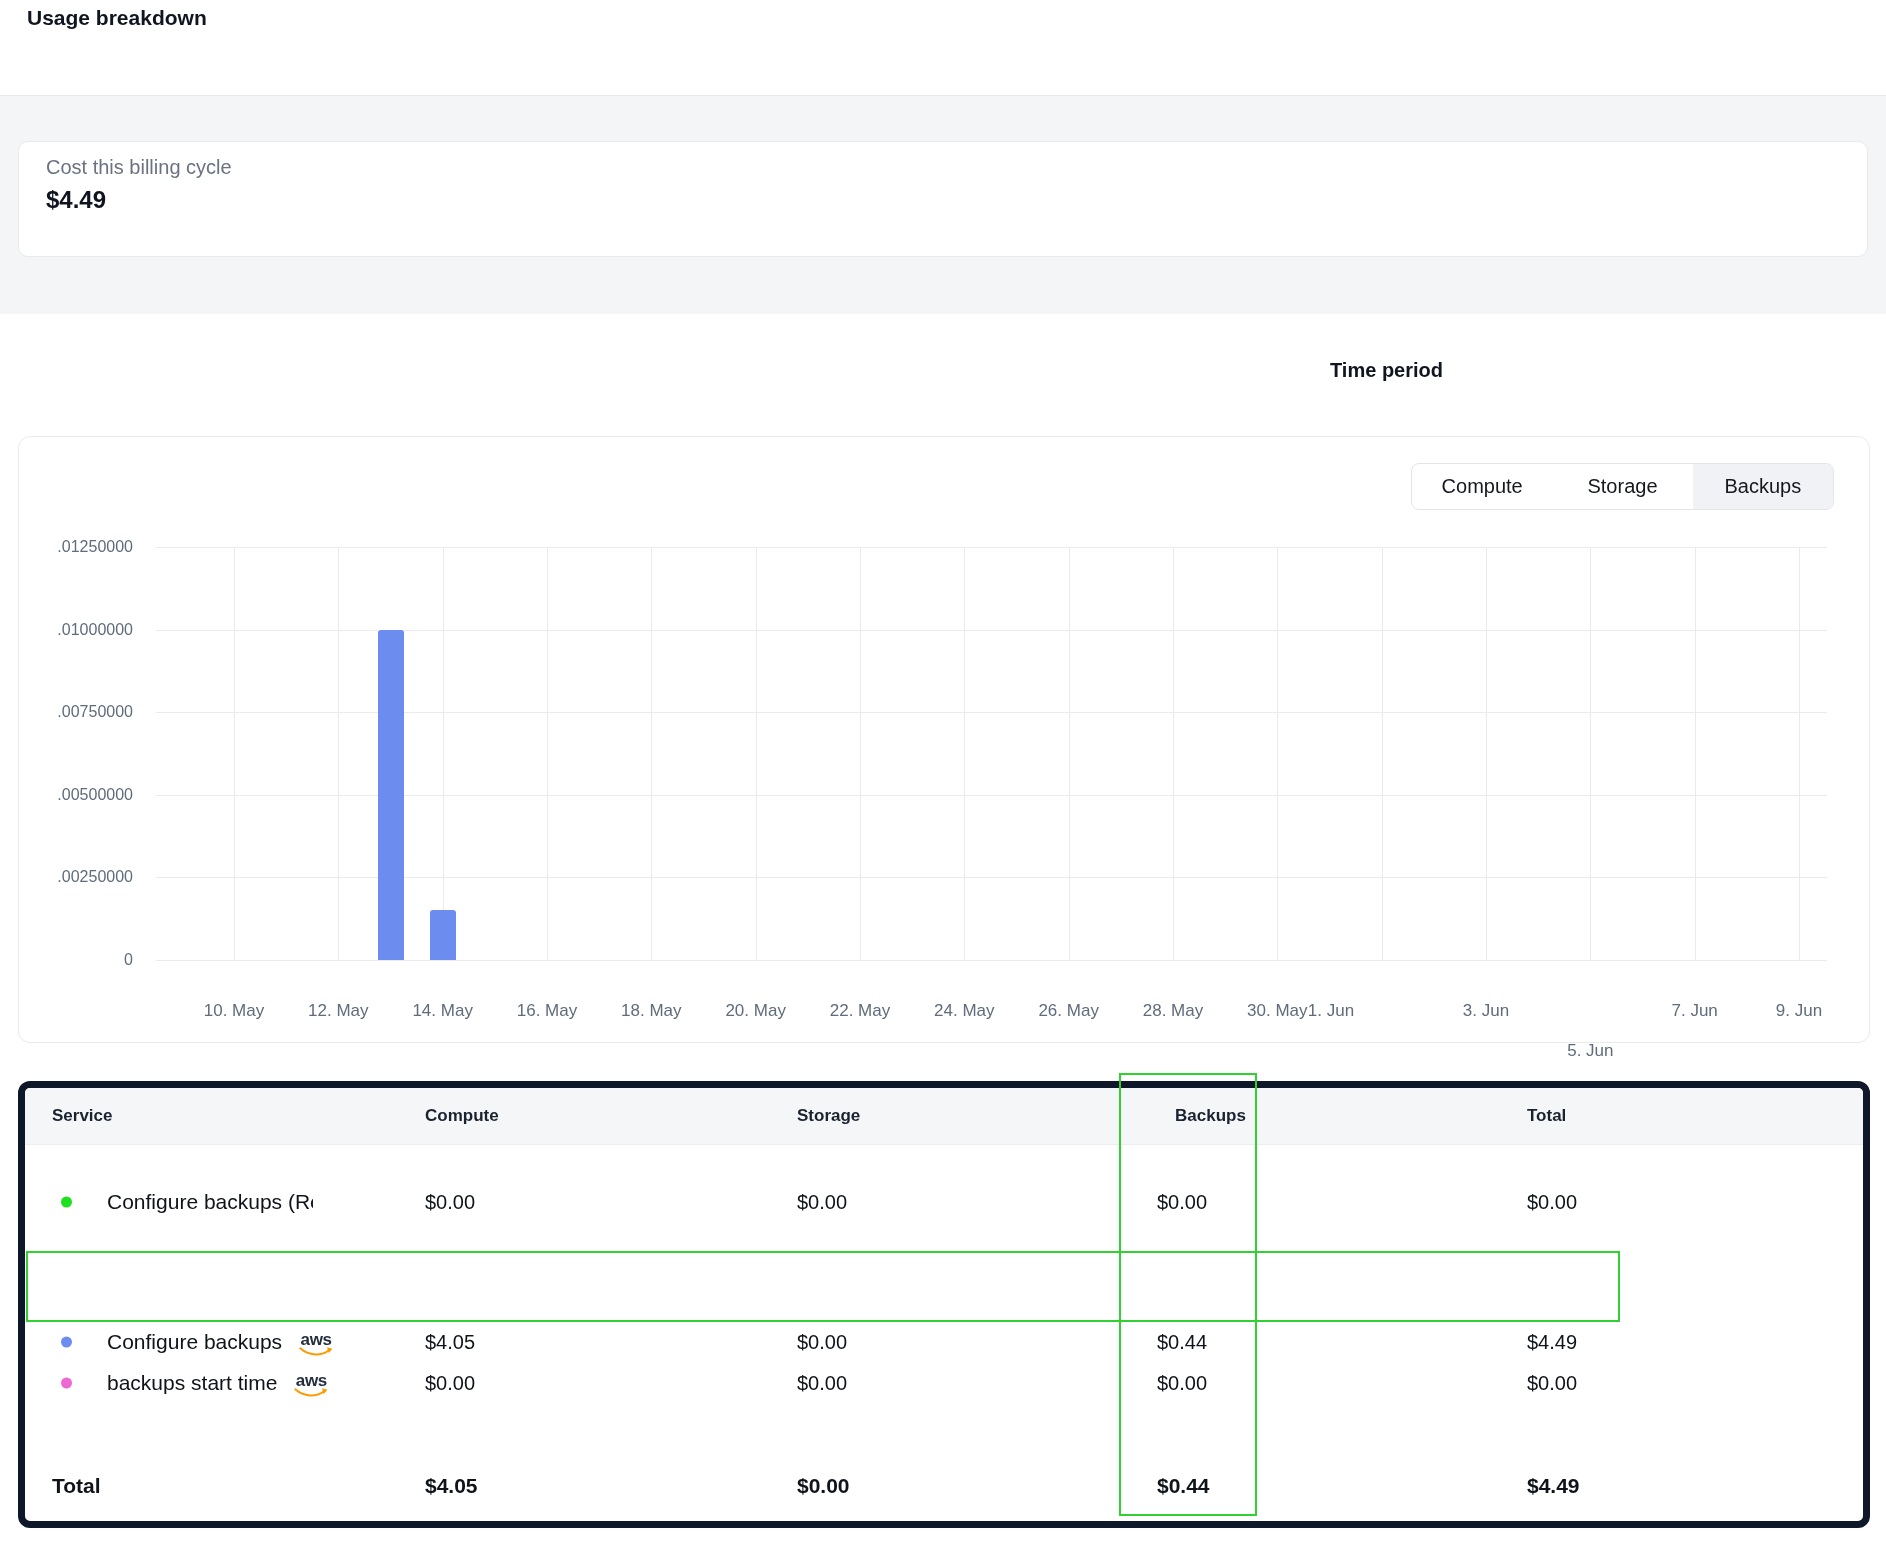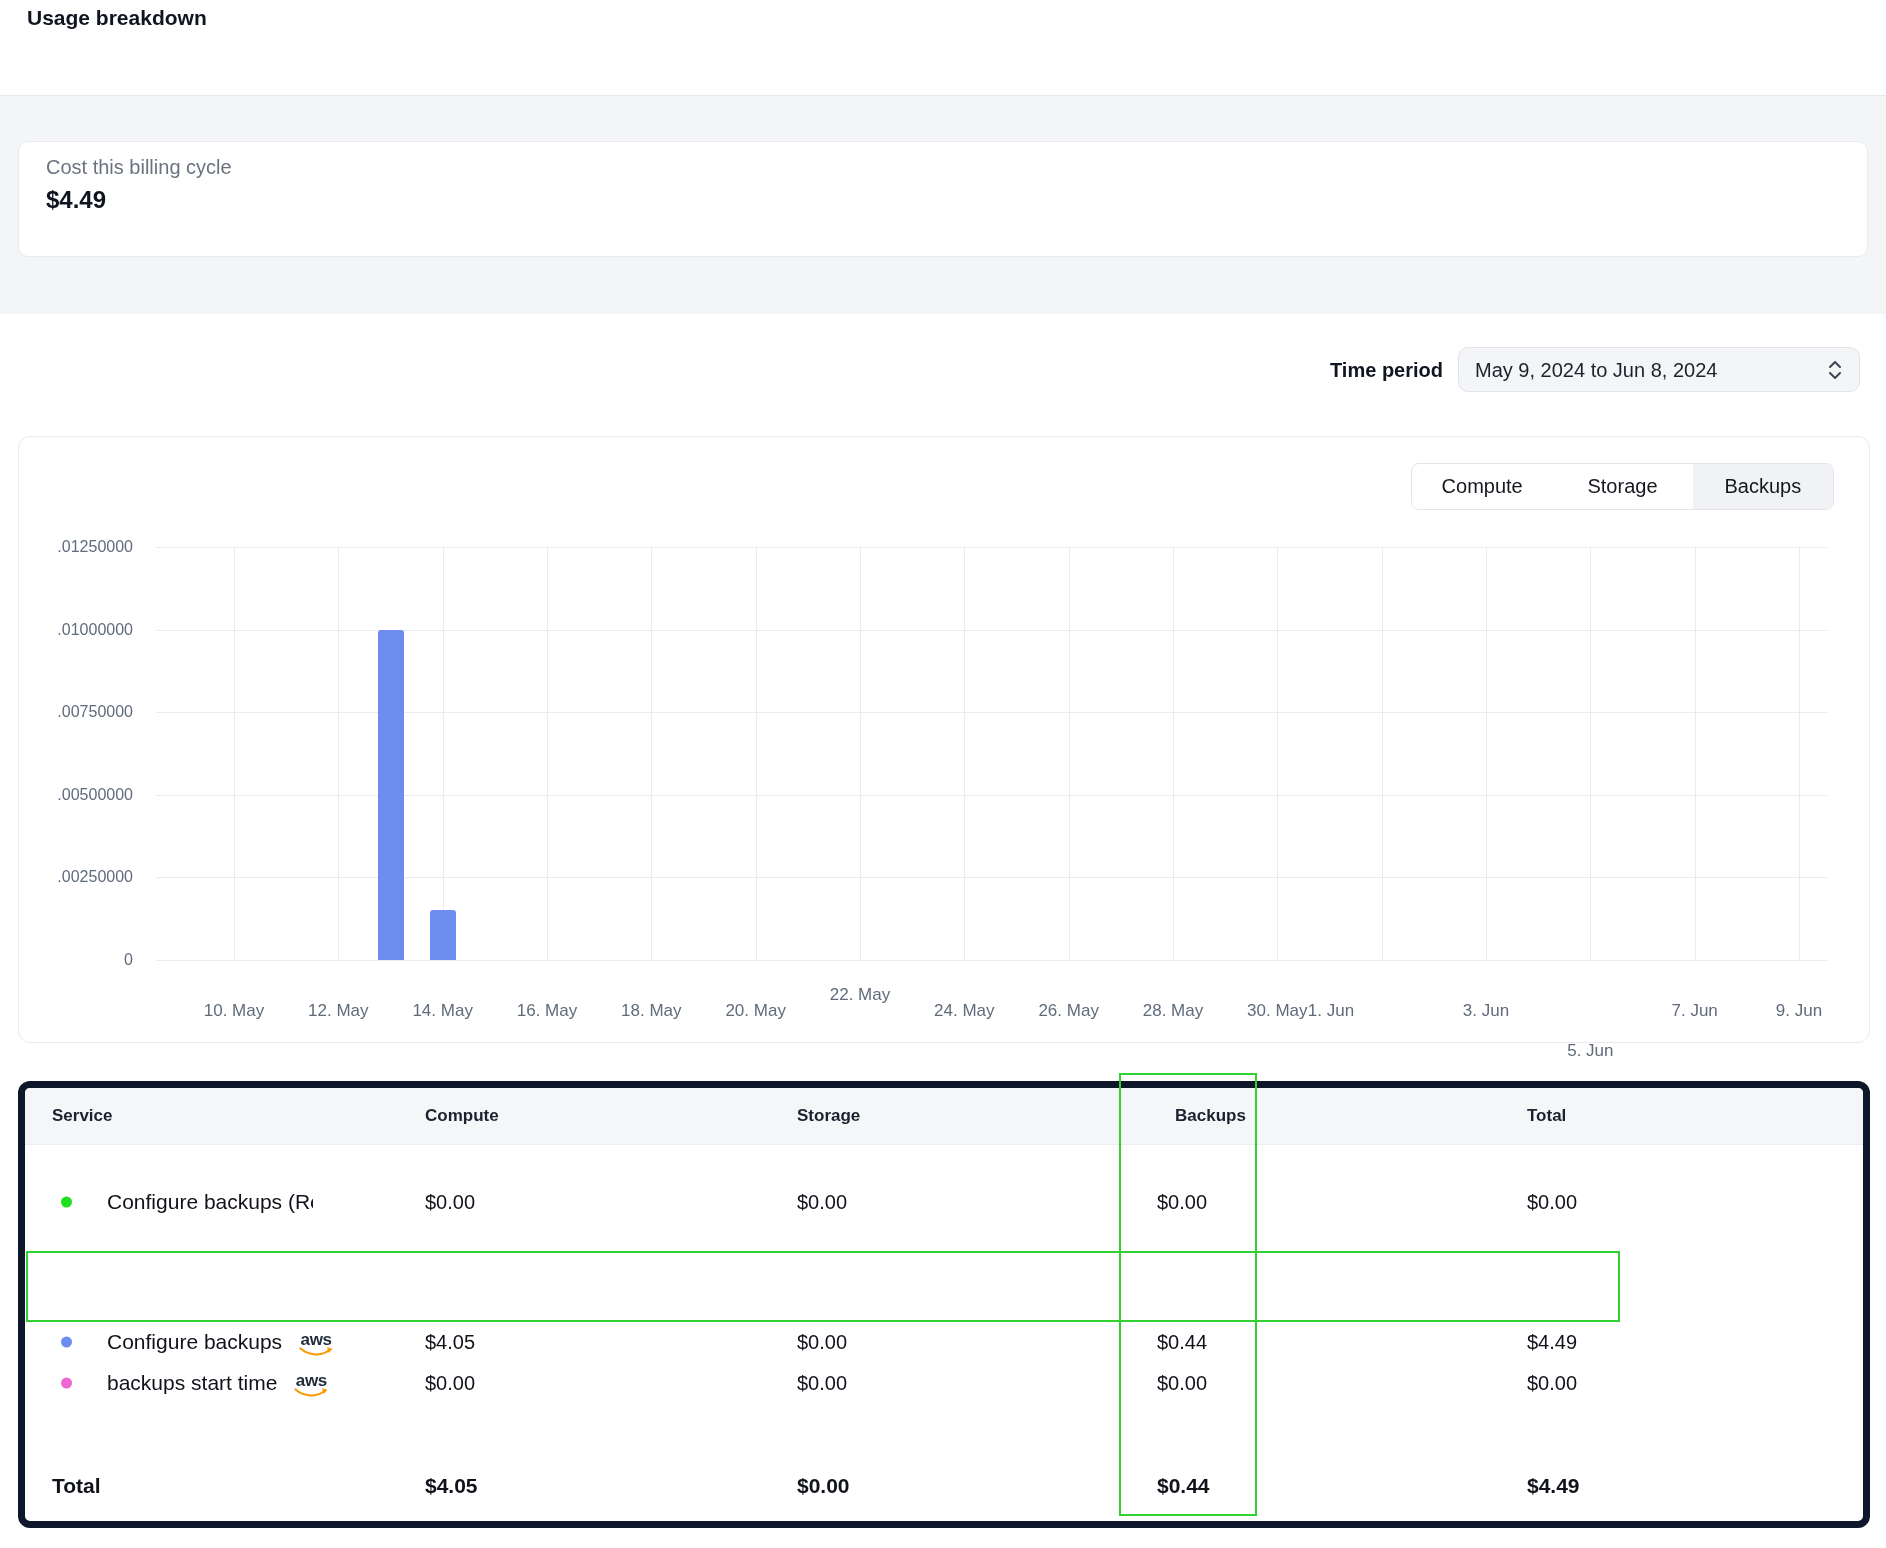--- a/index.html
+++ b/index.html
@@ -55,27 +55,20 @@
   <div class="page-title">Usage breakdown</div>
 
   <div class="gray-band">
     <div class="cost-card">
       <div class="cost-label">Cost this billing cycle</div>
       <div class="cost-value">$4.49</div>
     </div>
   </div>
 
   <div class="tp-label">Time period</div>
-  <div class="tp-select">
-    <span class="tp-select-value">May 9, 2024 to Jun 8, 2024</span>
-    <svg class="tp-chevrons" viewBox="0 0 20 22" fill="none" stroke="#3f4654" stroke-width="2" stroke-linecap="round" stroke-linejoin="round">
-      <path d="M5 8 L10 3 L15 8"></path>
-      <path d="M5 14 L10 19 L15 14"></path>
-    </svg>
-  </div>
 
   <div class="chart-card">
     <div class="tabs">
       <div class="tab">Compute</div>
       <div class="tab">Storage</div>
       <div class="tab selected">Backups</div>
     </div>
     <div style="position:absolute; inset:0;">
         <div class="hgrid" style="left: 137px; width: 1671px; top: 110px;"></div>
         <div class="ylabel" style="top: 110px;">.01250000</div>
@@ -95,21 +88,21 @@
         <div class="xlabel" style="left: 319.333px; top: 564px;">12. May</div>
         <div class="vgrid" style="left: 423.667px; top: 110px; height: 413px;"></div>
         <div class="xlabel" style="left: 423.667px; top: 564px;">14. May</div>
         <div class="vgrid" style="left: 528px; top: 110px; height: 413px;"></div>
         <div class="xlabel" style="left: 528px; top: 564px;">16. May</div>
         <div class="vgrid" style="left: 632.334px; top: 110px; height: 413px;"></div>
         <div class="xlabel" style="left: 632.334px; top: 564px;">18. May</div>
         <div class="vgrid" style="left: 736.667px; top: 110px; height: 413px;"></div>
         <div class="xlabel" style="left: 736.667px; top: 564px;">20. May</div>
         <div class="vgrid" style="left: 841px; top: 110px; height: 413px;"></div>
-        <div class="xlabel" style="left: 841px; top: 548px;">22. May</div>
+        <div class="xlabel" style="left: 841px; top: 564px;">22. May</div>
         <div class="vgrid" style="left: 945.334px; top: 110px; height: 413px;"></div>
         <div class="xlabel" style="left: 945.334px; top: 564px;">24. May</div>
         <div class="vgrid" style="left: 1049.67px; top: 110px; height: 413px;"></div>
         <div class="xlabel" style="left: 1049.67px; top: 564px;">26. May</div>
         <div class="vgrid" style="left: 1154px; top: 110px; height: 413px;"></div>
         <div class="xlabel" style="left: 1154px; top: 564px;">28. May</div>
         <div class="vgrid" style="left: 1258.33px; top: 110px; height: 413px;"></div>
         <div class="xlabel" style="left: 1258.33px; top: 564px;">30. May</div>
         <div class="vgrid" style="left: 1362.67px; top: 110px; height: 413px;"></div>
         <div class="xlabel" style="left: 1312px; top: 564px;">1. Jun</div>

